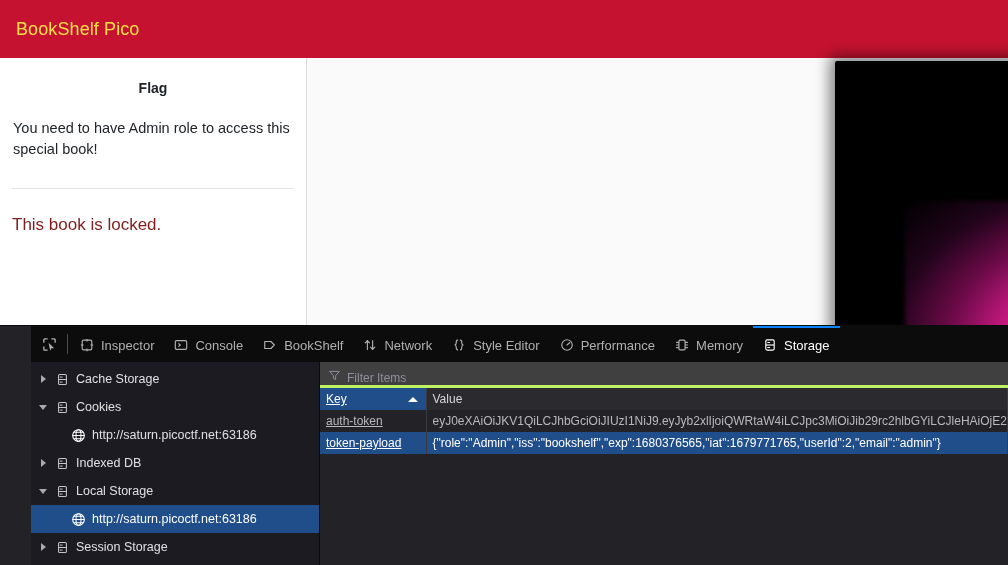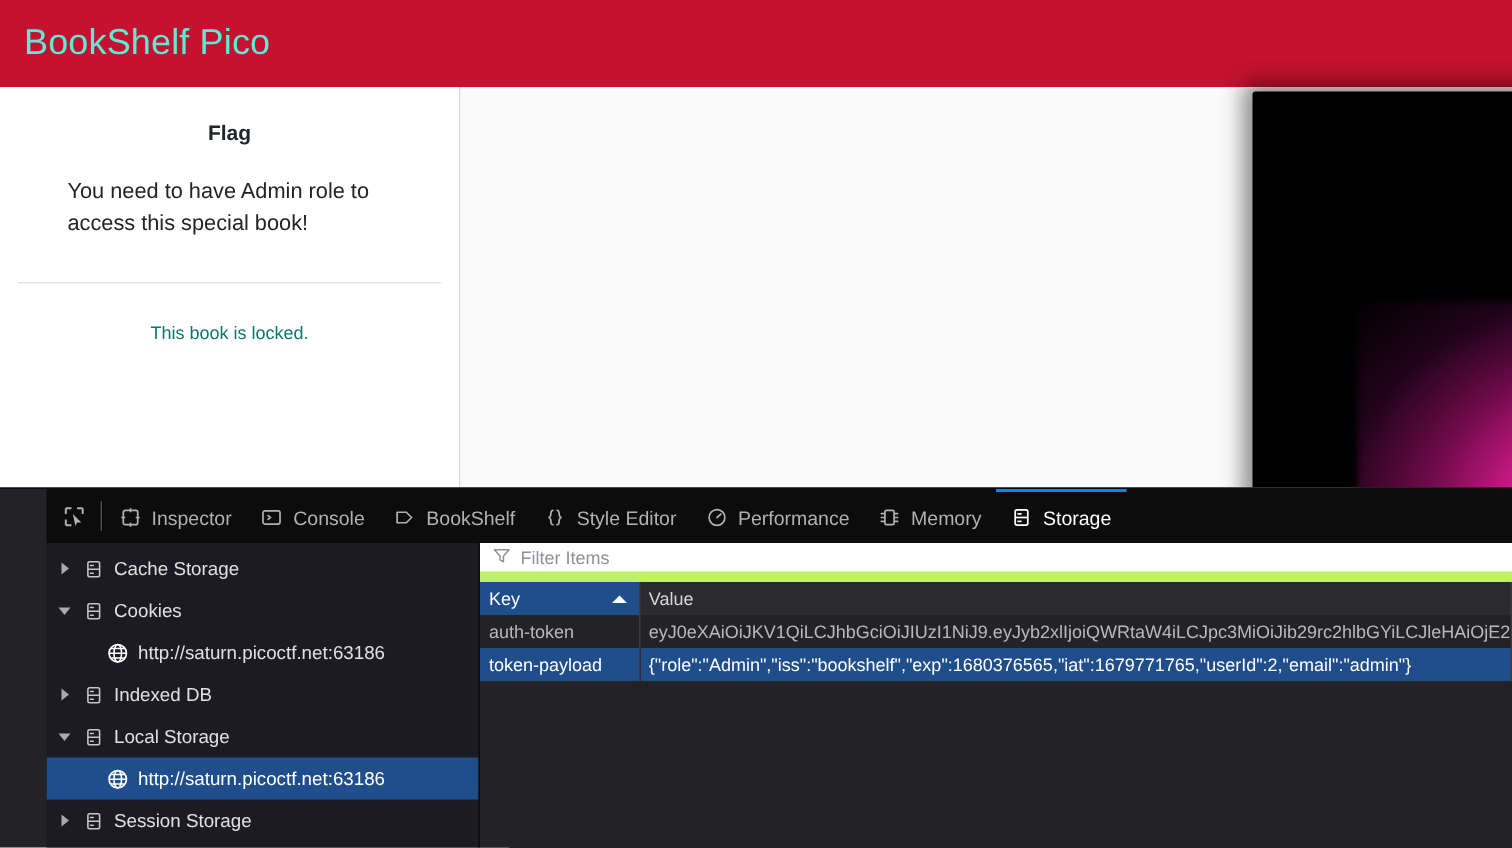--- a/index.html
+++ b/index.html
@@ -16,47 +16,46 @@
     position: absolute; left: 0; top: 0; width: 1008px; height: 325px;
     background: #fafafa; overflow: hidden;
   }
   .navbar {
     height: 58px; width: 100%;
     background: #c41230;
     display: flex; align-items: center;
     padding-left: 16px;
   }
   .brand {
-    color: #5eead4; font-size: 24px; font-weight: 400;
+    color: #fde047; font-size: 18px; font-weight: 400;
     letter-spacing: .1px;
   }
   .page-body {
     position: absolute; left: 0; top: 58px; right: 0; bottom: 0;
     display: flex;
   }
   .book-card {
     width: 307px; background: #ffffff;
     border-right: 1px solid #dddddd;
     padding: 22px 12px 0 12px;
     position: relative;
   }
   .card-title {
     text-align: center; font-size: 14px; font-weight: bold;
     color: #212529; margin-bottom: 22px;
   }
   .card-text {
     font-size: 14.5px; color: #212529; line-height: 1.45;
     padding: 0 1px;
-    margin-left: 32px;
   }
   .card-divider {
     height: 1px; background: #e4e4e4; margin: 28px 0 0 0;
   }
   .card-locked {
-    text-align: center; font-size: 12px; color: #0f766e;
+    font-size: 17px; color: #7f1d1d;
     margin-top: 26px;
   }
   .page-right {
     flex: 1; position: relative; background: #fafafa;
   }
   .cover-shadow {
     position: absolute; left: 528px; top: 3px;
     width: 300px; height: 270px;
     border-radius: 2px;
     box-shadow: 0 0 14px 6px rgba(0,0,0,.45);
@@ -139,23 +138,23 @@
     border-top: 5px solid #a9a9ae;
     border-bottom: 0;
   }
   .tree-icon { width: 22px; flex: 0 0 22px; display: flex;
     align-items: center; justify-content: center; }
   .tree-label { padding-left: 3px; }
 
   .st-main { flex: 1; display: flex; flex-direction: column;
     background: #232327; min-width: 0; overflow: hidden; }
   .filter-bar {
-    height: 26px; flex: 0 0 26px; display: flex; align-items: center;
+    height: 26px; flex: 0 0 26px; display: flex; align-items: flex-end;
     padding-left: 8px; gap: 6px;
-    background: #ffffff; border-bottom: 7px solid #bef264;
+    background: #404040; border-bottom: 3px solid #bef264;
   }
   .filter-input {
     background: transparent; border: 0; outline: 0;
     color: #8f8f9d; font-size: 12px;
     font-family: "Liberation Sans", sans-serif;
     width: 260px;
   }
   .filter-input::placeholder { color: #8f8f9d; }
 
   .tbl { width: 100%; border-collapse: collapse; table-layout: fixed; }
@@ -172,21 +171,21 @@
     border-left: 5px solid transparent;
     border-right: 5px solid transparent;
     border-bottom: 5px solid #ffffff;
   }
   .tbl td {
     font-size: 12px; height: 22px; padding: 0 6px;
     color: #b9b9bd; border-right: 1px solid #3b3b3f;
     white-space: nowrap; overflow: hidden; text-overflow: clip;
   }
   .tbl tr.selected td { background: #204e8a; color: #ffffff; }
-  .col-key { width: 106px; }
+  .col-key { width: 106px; text-decoration: underline; }
   .tbl-wrap { flex: 1; overflow: hidden; }
 </style>
 </head>
 <body>
 
 <div id="root">
 
   <div class="page">
 
     <div class="navbar">
@@ -245,20 +244,28 @@
 
       <div class="dt-tab">
         <span>
           <svg width="14" height="14" viewBox="0 0 16 16">
               <path d="M2 4h7l4 4-4 4H2z" fill="none" stroke="#b1b1b3" stroke-width="1.3" stroke-linejoin="round"></path>
             </svg>
         </span>
         <span class="tlabel">BookShelf</span>
       </div>
 
+      <div class="dt-tab">
+        <span>
+          <svg width="14" height="14" viewBox="0 0 16 16">
+              <path d="M5 13V3M5 3L2.6 5.6M5 3l2.4 2.6M11 3v10M11 13l-2.4-2.6M11 13l2.4-2.6" fill="none" stroke="#b1b1b3" stroke-width="1.3" stroke-linecap="round"></path>
+            </svg>
+        </span>
+        <span class="tlabel">Network</span>
+      </div>
 
       <div class="dt-tab">
         <span>
           <svg width="14" height="14" viewBox="0 0 16 16">
               <path d="M6.4 2.5c-1.6 0-1.6 2.2-1.6 3.2S4 8 2.9 8c1.1 0 1.9.9 1.9 2.3s0 3.2 1.6 3.2M9.6 2.5c1.6 0 1.6 2.2 1.6 3.2s.8 2.3 1.9 2.3c-1.1 0-1.9.9-1.9 2.3s0 3.2-1.6 3.2" fill="none" stroke="#b1b1b3" stroke-width="1.3" stroke-linecap="round"></path>
             </svg>
         </span>
         <span class="tlabel">Style Editor</span>
       </div>
 

